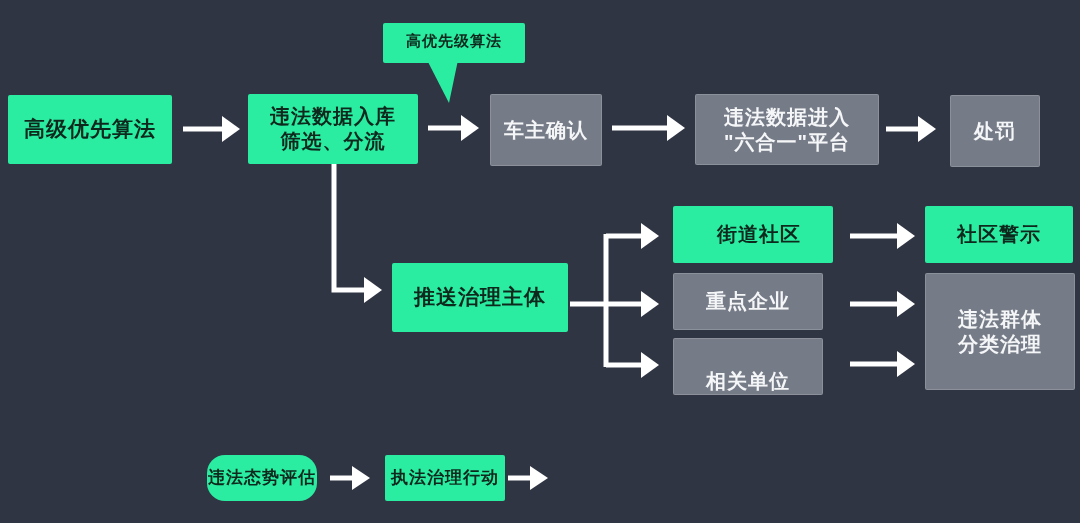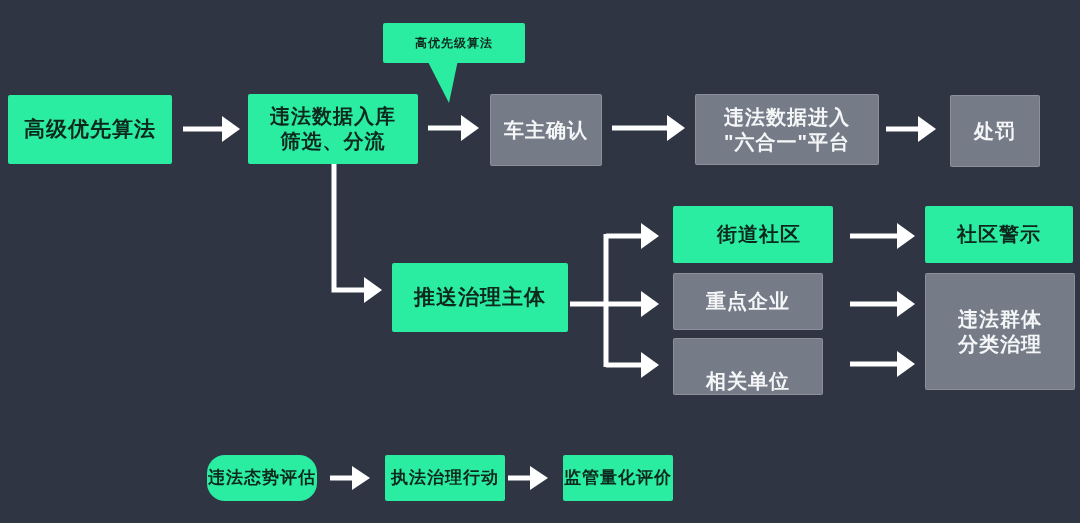--- a/index.html
+++ b/index.html
@@ -29,21 +29,21 @@
     align-items:center;justify-content:center;
     text-align:center;
     border-radius:2px;
     line-height:1.25;
     letter-spacing:1px;
   }
   .green{background:var(--node_green);color:var(--text_on_green);}
   .gray{background:var(--node_gray);color:var(--text_on_gray);border:1px solid rgba(255,255,255,0.16);}
   .fs21{font-size:21px;}
   .fs20{font-size:20px;}
-  .fs19{font-size:12px;}
+  .fs19{font-size:15px;font-family:Liberation Mono, monospace;}
   .fs17{font-size:17px;}
 
   .callout   {left:383px;top:23px;width:142px;height:40px;}
   .n-adv     {left:8px;  top:95px; width:164px;height:69px;}
   .n-intake  {left:248px;top:94px; width:170px;height:70px;}
   .n-owner   {left:490px;top:94px; width:110px;height:70px;}
   .n-platform{left:695px;top:94px; width:182px;height:69px;}
   .n-punish  {left:950px;top:95px; width:88px; height:70px;}
   .n-push    {left:392px;top:263px;width:176px;height:69px;}
   .n-street  {left:673px;top:206px;width:148px;height:57px;padding-left:12px;}
@@ -160,17 +160,14 @@
     <span>违法群体</span>
     <span>分类治理</span>
   </div>
 
   <div class="node green n-assess fs17">
     <span>违法态势评估</span>
   </div>
   <div class="node green n-enforce fs17">
     <span>执法治理行动</span>
   </div>
-  <div class="node green n-eval fs17">
-    <span>监管量化评价</span>
-  </div>
 
 </div>
 
 </body></html>

